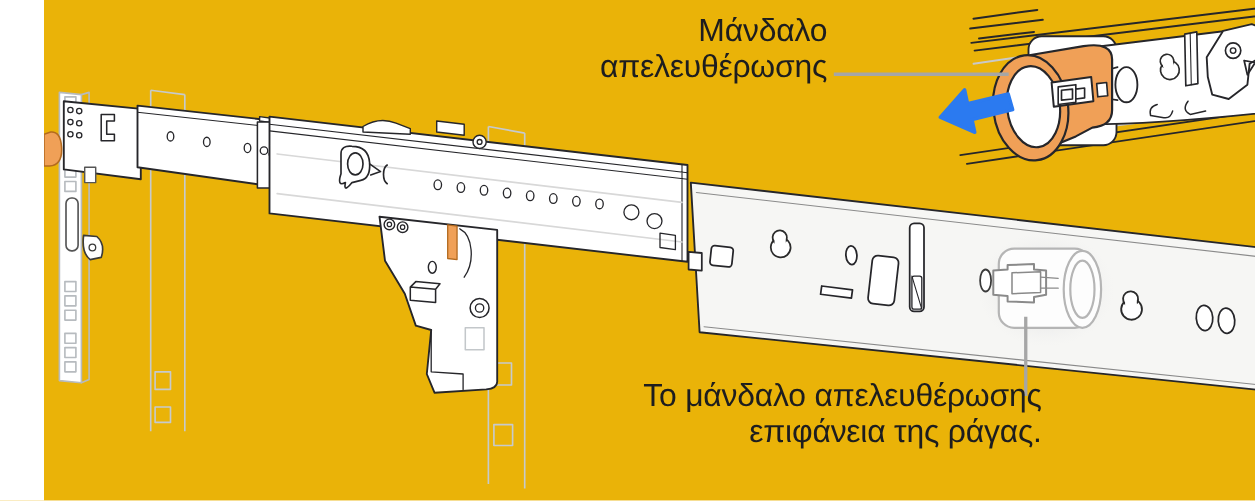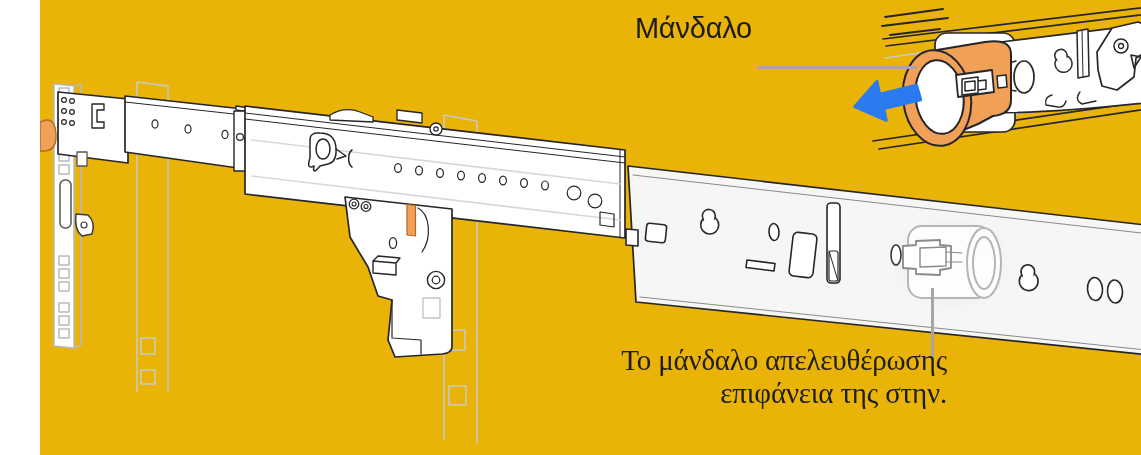--- a/index.html
+++ b/index.html
@@ -3,21 +3,21 @@
 <meta charset="utf-8">
 <style>
   html,body{margin:0;padding:0;background:#ffffff;}
   .stage{
     position:relative;width:1141px;height:455px;background:#eab308;
     overflow:hidden;font-family:"Liberation Sans",sans-serif;color:#1d1d1f;margin-left:40px;
   }
   .stage svg{position:absolute;left:0;top:0;}
   .label{position:absolute;font-size:29px;line-height:33px;text-align:right;letter-spacing:-0.2px;}
   .label-top{top:12px;left:470px;width:242px;}
-  .label-caption{top:344px;left:490px;width:417px;font-family:Liberation Serif, serif;}
+  .label-caption{top:344px;left:490px;width:417px;}
 </style>
 </head>
 <body>
 
 <div class="stage">
 
 <svg width="1141" height="455" viewBox="0 0 1141 455">
   <defs>
     <radialGradient id="glow" cx="50%" cy="50%" r="50%">
       <stop offset="0%" stop-color="#d2d2d2" stop-opacity="0.9"></stop>
@@ -199,20 +199,21 @@
   </g>
 
   <line x1="718" y1="67.5" x2="877" y2="67.5" stroke-width="3" stroke="#A6A6A6"></line>
   <line x1="892.5" y1="288" x2="892.5" y2="360" stroke-width="3" stroke="#A6A6A6"></line>
 
   <path d="M814,100 L841,80 L841,93 L879,92 L880,107 L842,108 L842,120 Z" transform="rotate(-12 846 100)" stroke="#2B7AF0" stroke-width="3" stroke-linejoin="round" fill="#2B7AF0"></path>
 </svg>
 
   <div class="label label-top">
     <div>Μάνδαλο</div>
+    <div>απελευθέρωσης</div>
   </div>
 
   <div class="label label-caption">
     <div>Το μάνδαλο απελευθέρωσης</div>
-    <div>επιφάνεια της στην.</div>
+    <div>επιφάνεια της ράγας.</div>
   </div>
 
 </div>
 
 </body></html>

